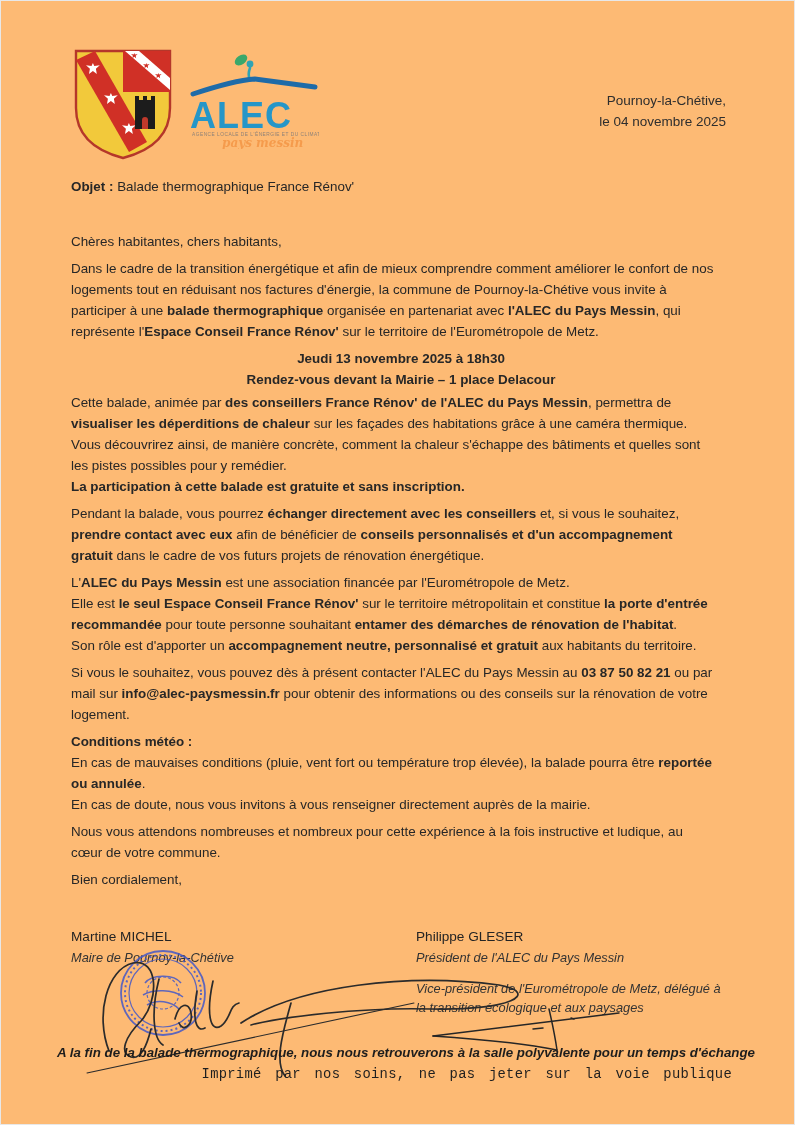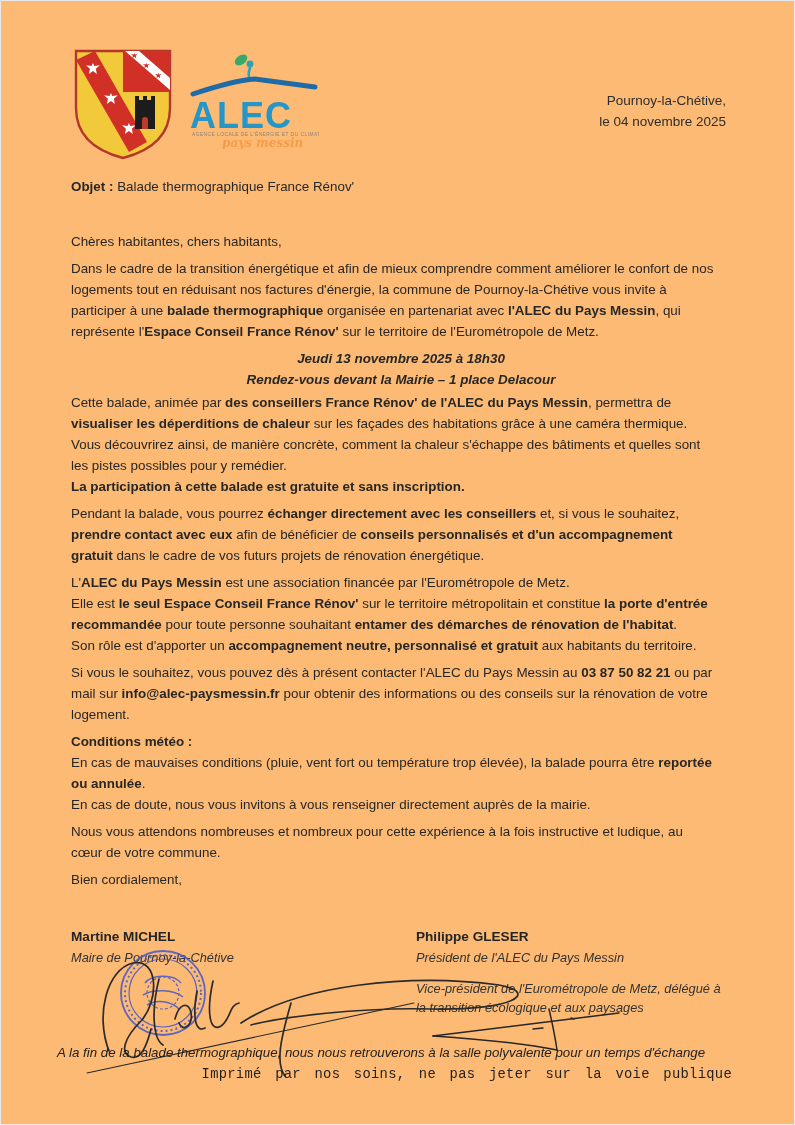--- a/index.html
+++ b/index.html
@@ -10,31 +10,31 @@
   }
   
   .crest{position:absolute;left:72px;top:47px;width:100px;height:113px;}
   .alec-logo{position:absolute;left:188px;top:50px;width:130px;height:98px;}
   .date-block{position:absolute;right:68px;top:89px;text-align:right;font-size:13.5px;line-height:21px;color:#2e2e2e;}
   
   .subject{position:absolute;left:70px;top:178px;font-size:13.4px;color:#272727;}
   
   .body-flow{position:absolute;left:70px;top:230px;width:660px;font-size:13.4px;line-height:21px;color:#272727;}
   .body-flow .para{margin:0 16px 6px 0;}
-  .body-flow .para.center{text-align:center;font-weight:bold;margin:4px 0 2px 0;font-style:italic;}
+  .body-flow .para.center{text-align:center;font-weight:bold;margin:4px 0 2px 0;}
   
   .sig-row{position:absolute;left:70px;top:928px;width:660px;}
   .sig-col-left{position:absolute;left:0;top:0;width:300px;}
   .sig-col-right{position:absolute;left:345px;top:0;width:315px;}
-  .sig-name{font-weight:bold;font-size:13.6px;color:#242424;}
+  .sig-name{font-weight:normal;font-size:13.6px;color:#242424;}
   .sig-title{font-style:italic;font-size:12.8px;line-height:19px;color:#333;margin-top:4px;}
   .stamp-sign{position:absolute;left:78px;top:942px;width:480px;height:135px;pointer-events:none;}
   .gleser-sign{position:absolute;left:418px;top:1003px;width:210px;height:52px;}
   
-  .ps-note{position:absolute;left:56px;top:1044px;width:710px;font-weight:normal;font-style:italic;font-size:13.3px;color:#1d1d1d;white-space:nowrap;}
+  .ps-note{position:absolute;left:56px;top:1044px;width:710px;font-weight:bold;font-style:italic;font-size:13.3px;color:#1d1d1d;white-space:nowrap;}
   .print-notice{position:absolute;right:62px;top:1066px;font-family:Liberation Mono, monospace;font-size:13.8px;color:#1f1f1f;word-spacing:5px;letter-spacing:0.3px;}
 </style>
 </head>
 <body>
 
 <div class="page">
 
   <div class="crest">
     <svg width="100" height="113" viewBox="0 0 100 113" xmlns="http://www.w3.org/2000/svg">
       <defs>

